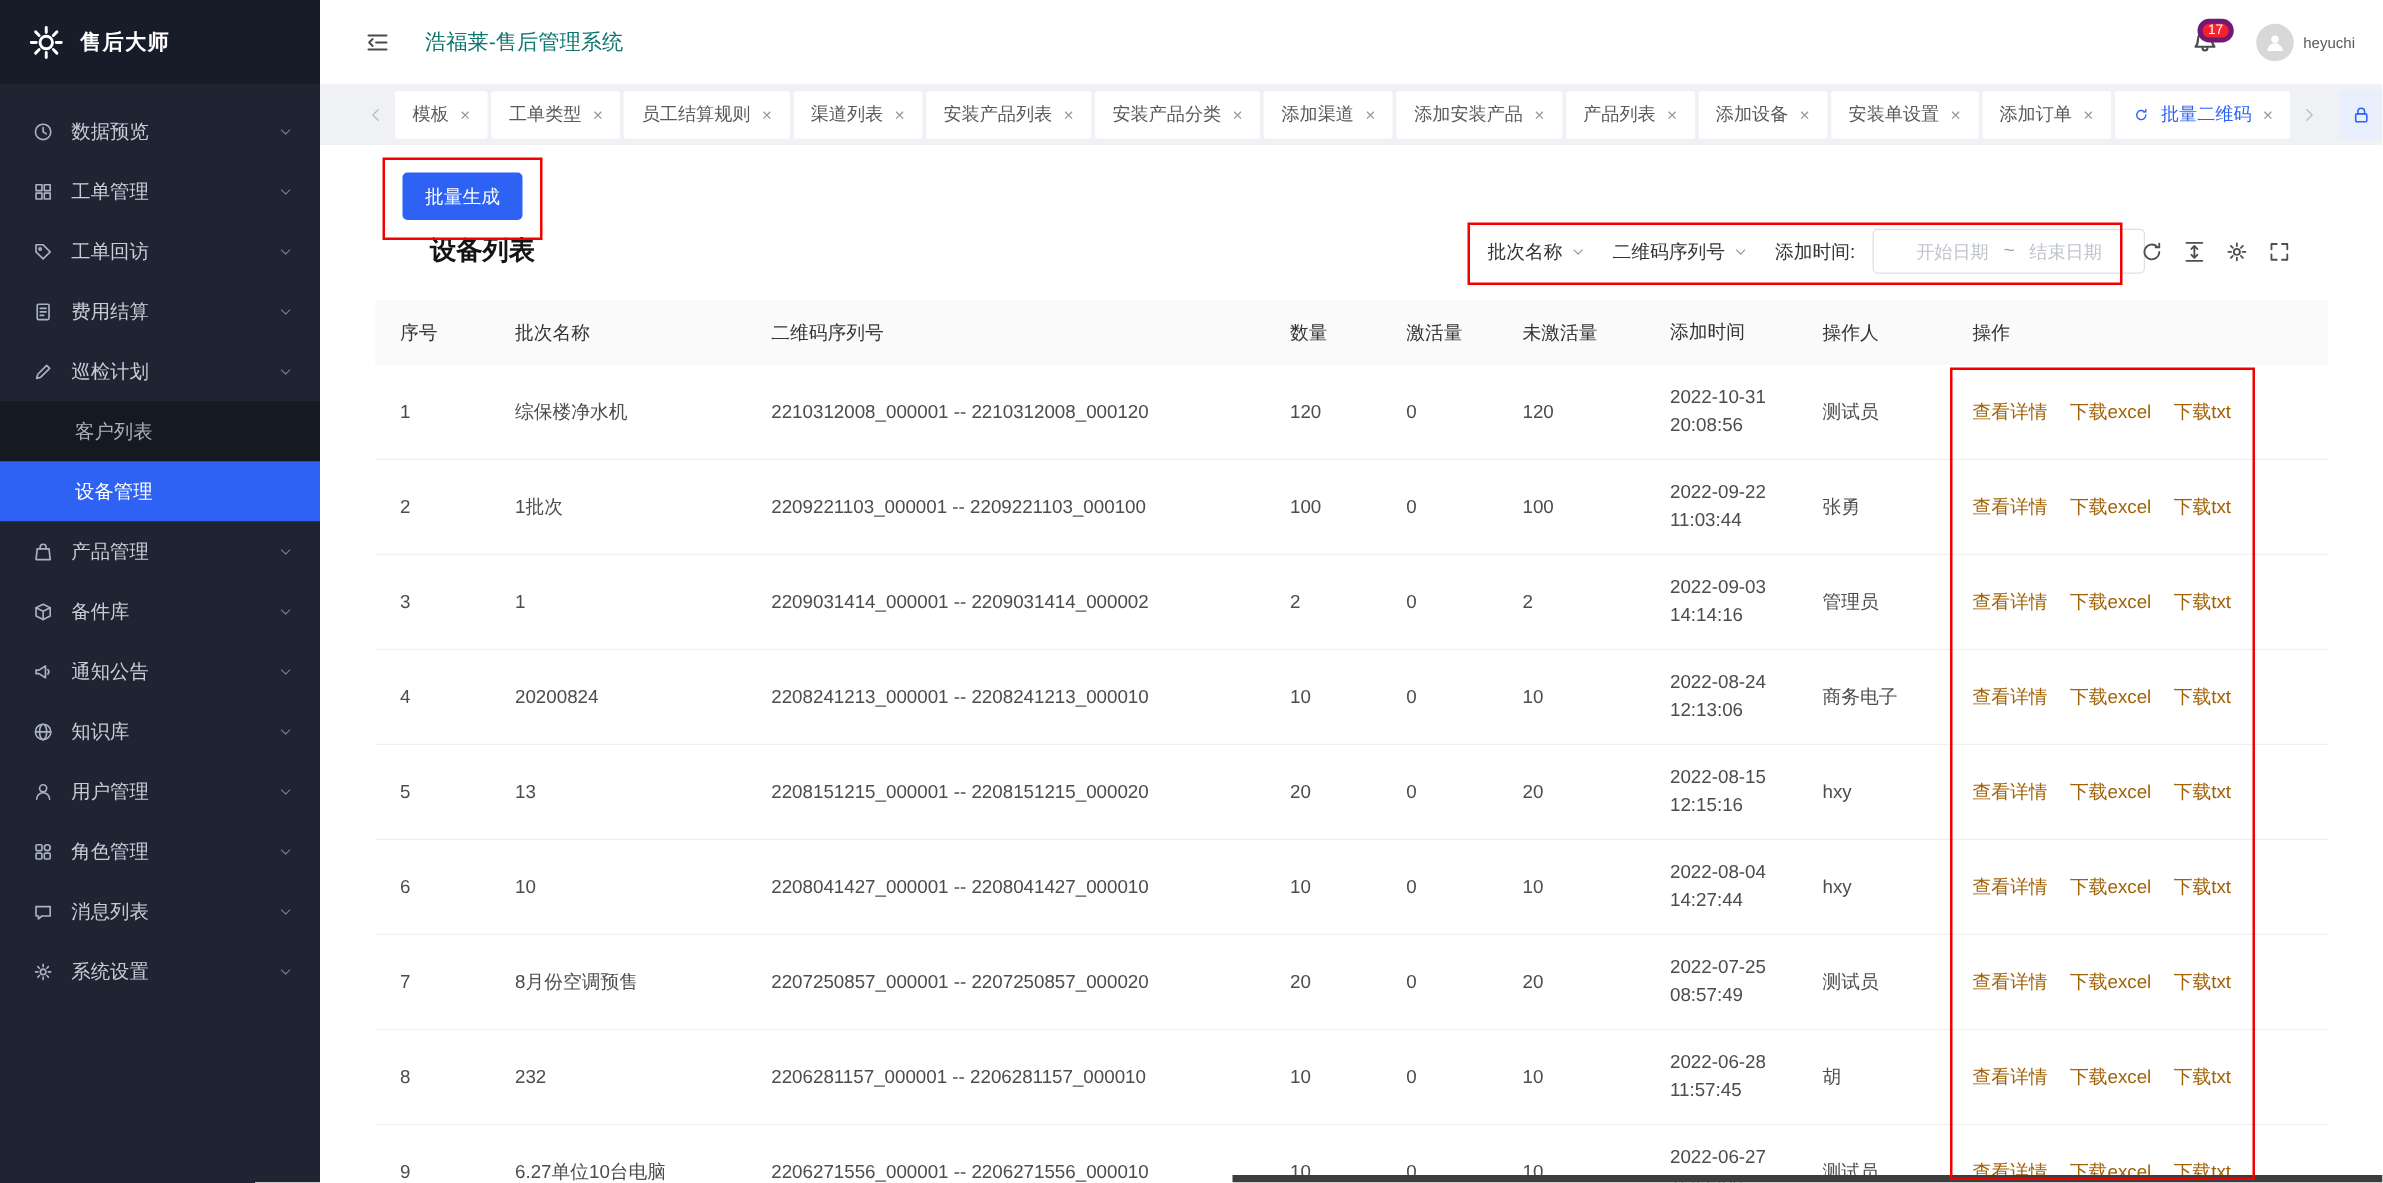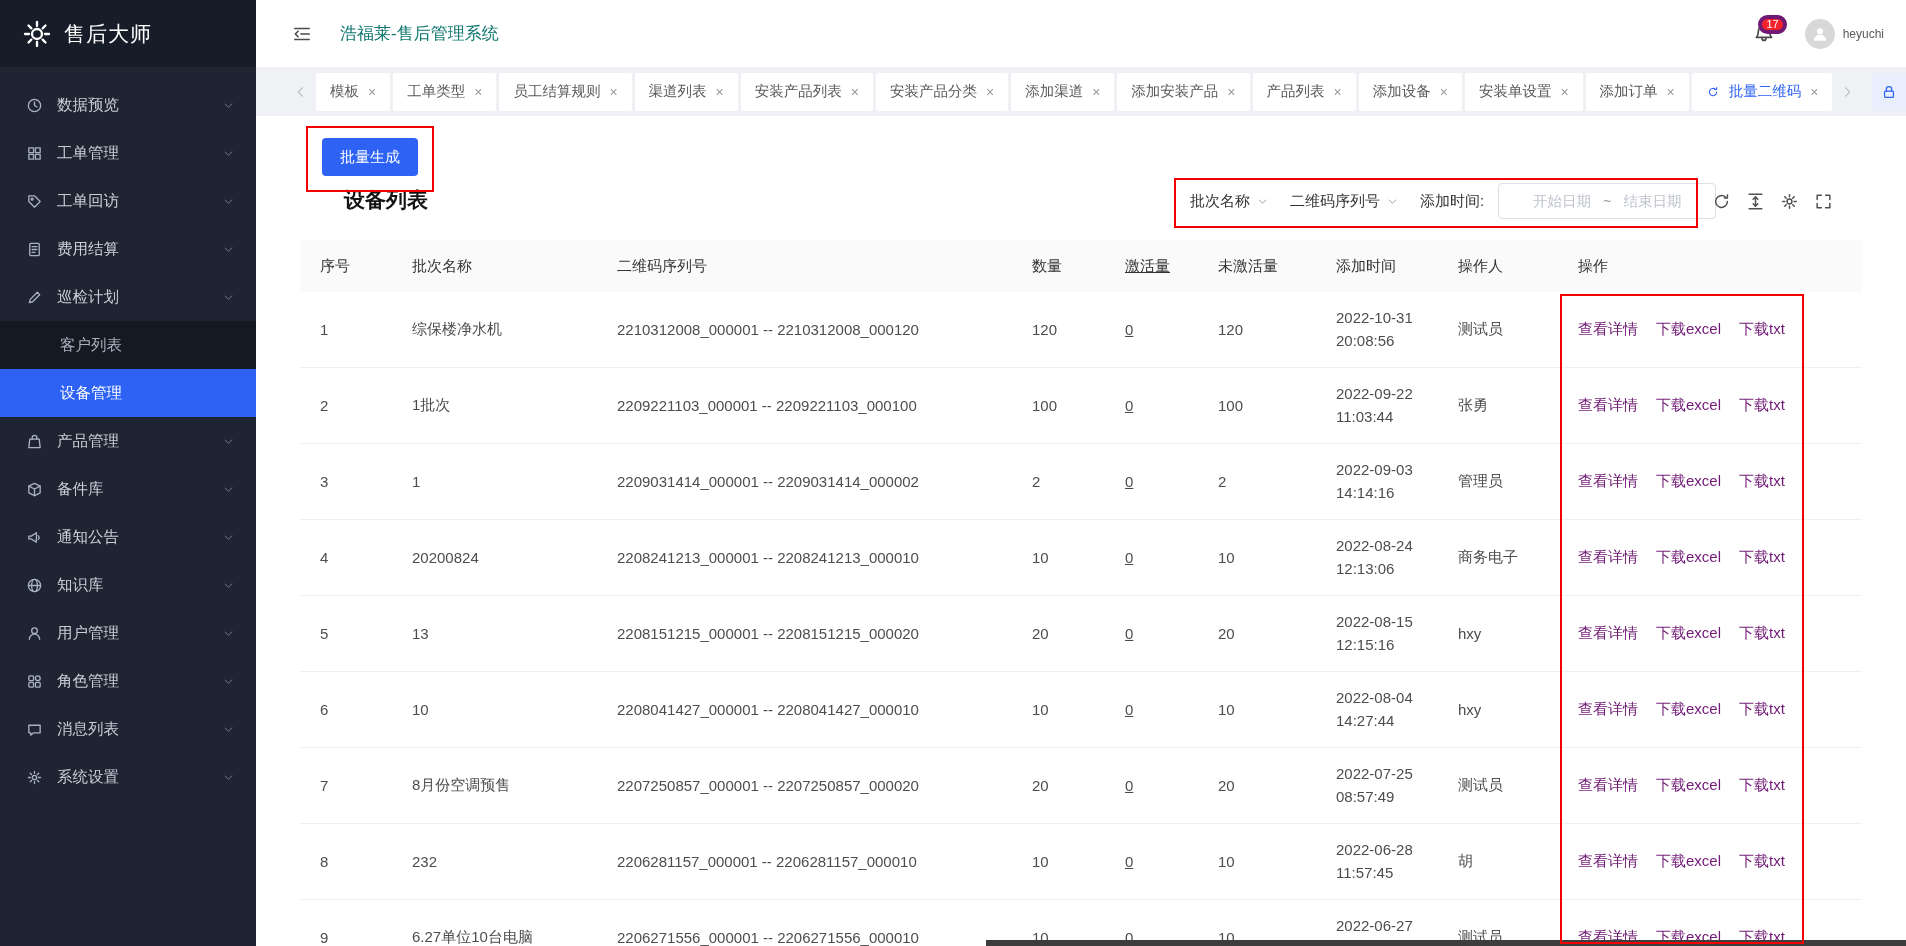--- a/index.html
+++ b/index.html
@@ -4,21 +4,21 @@
 <style>
   html,body{margin:0;padding:0;}
   body{
     width:1906px;height:946px;overflow:hidden;position:relative;background:#fff;
     font-family:"Liberation Sans","DejaVu Sans",sans-serif;color:#333;
   }
   
   .sidebar{position:absolute;left:0;top:0;width:256px;height:946px;background:#1e2432;z-index:5;}
   .logo{height:67px;background:#171c29;display:flex;align-items:center;padding-left:22px;gap:12px;}
   .logo-icon{color:#fff;font-size:30px;display:flex;}
-  .logo-text{color:#fff;font-size:21px;font-weight:400;letter-spacing:1px;}
+  .logo-text{color:#fff;font-size:17px;font-weight:700;letter-spacing:1px;}
   .side-menu{padding-top:14px;}
   .side-item{height:48px;display:flex;align-items:center;padding:0 22px 0 26px;color:#c8cdd8;font-size:15.5px;cursor:pointer;}
   .side-item .s-icon{font-size:17px;display:flex;margin-right:14px;color:#aab2c2;}
   .side-item .s-label{flex:1;}
   .side-item .s-caret{font-size:11px;color:#7c8596;display:flex;}
   .side-item.expanded{color:#fff;}
   .side-item.expanded .s-icon{color:#fff;}
   .side-sub{height:48px;display:flex;align-items:center;padding-left:60px;font-size:15.5px;color:#aab1bf;background:#141922;cursor:pointer;}
   .side-sub.active{background:#2d62f5;color:#fff;}
   
@@ -51,25 +51,25 @@
   .date-range{width:218px;height:36px;border:1px solid #dcdfe6;border-radius:4px;display:flex;align-items:center;justify-content:center;gap:12px;font-size:14.5px;color:#bfc4cc;box-sizing:border-box;cursor:text;background:#fff;}
   .date-sep{color:#9aa0a8;}
   .tool-group{position:absolute;left:1456px;top:64px;height:42px;display:flex;align-items:center;gap:15px;}
   .tool{font-size:19px;color:#4f4f4f;display:flex;cursor:pointer;}
   
   .table{position:absolute;left:44px;top:124px;width:1562px;}
   .thead{display:flex;height:52px;background:#fafafa;font-size:15px;color:#333;font-weight:500;}
   .trow{display:flex;height:75px;border-bottom:1px solid #efefef;font-size:15px;color:#4d4d4d;}
   .c{padding-left:20px;display:flex;align-items:center;box-sizing:border-box;}
   .c-idx{width:92px;}.c-batch{width:205px;}.c-serial{width:415px;}
-  .c-qty{width:93px;}.c-act{width:93px;text-decoration:underline;}.c-inact{width:118px;}
+  .c-qty{width:93px;}.c-act{width:93px;}.c-inact{width:118px;}
   .c-time{width:122px;flex-direction:column;align-items:flex-start;justify-content:center;line-height:1.5;}
   .c-oper{width:120px;}
   .c-actions{flex:1;gap:18px;}
-  .lnk{color:#701a75;cursor:pointer;white-space:nowrap;text-decoration:none;}
+  .lnk{color:#a16207;cursor:pointer;white-space:nowrap;text-decoration:none;}
   
   .anno{position:absolute;border:2px solid #f50000;z-index:50;pointer-events:none;background:transparent;}
   .bottom-strip{position:absolute;left:986px;top:940px;width:920px;height:6px;background:#3d3d3d;z-index:40;}
 </style>
 </head>
 <body>
 
 <aside class="sidebar">
   <div class="logo">
     <span class="logo-icon">

